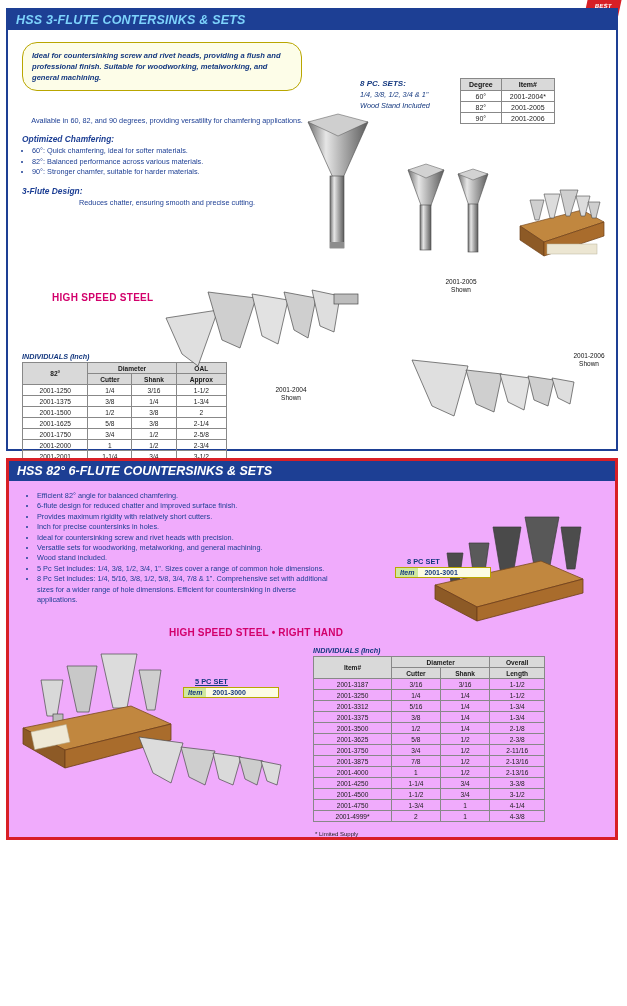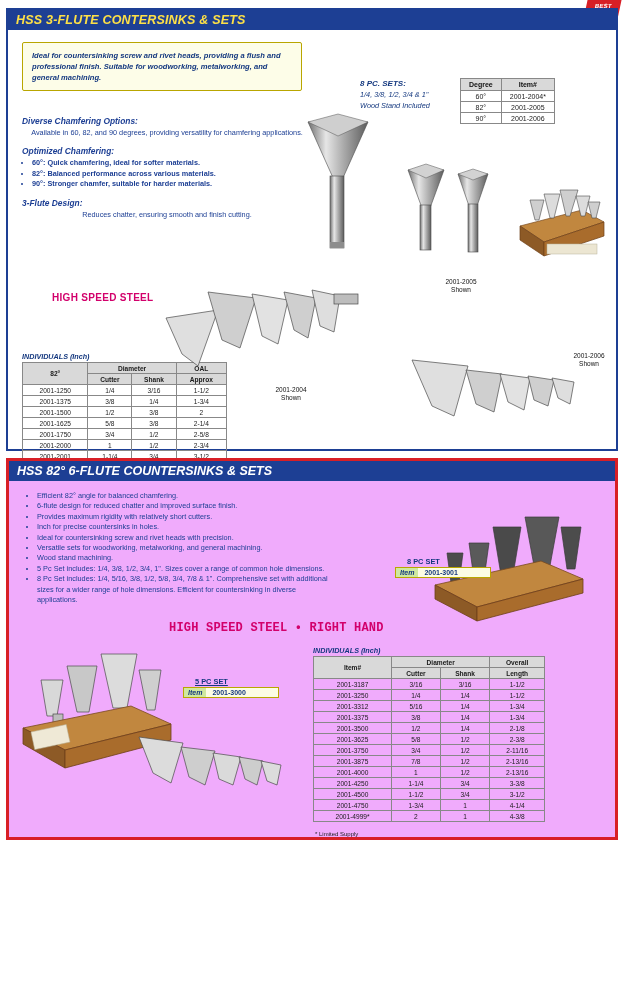--- a/index.html
+++ b/index.html
@@ -3,28 +3,28 @@
 <meta charset="utf-8">
 <style>
   html,body{margin:0;padding:0;background:#ffffff;}
   body{width:627px;height:1006px;position:relative;font-family:"Liberation Sans",sans-serif;color:#1a1a1a;overflow:hidden;}
 
   
   .corner-flag{position:absolute;top:0;right:8px;width:34px;height:22px;background:#d81f26;color:#fff;font-size:6px;font-weight:bold;text-align:center;line-height:9px;transform:skewX(-12deg);padding-top:2px;letter-spacing:.2px;}
 
   
   .sec1{position:absolute;left:6px;top:8px;width:612px;height:443px;border:2px solid #1d3f94;box-sizing:border-box;background:#fff;}
-  .sec1-head{height:20px;background:#1d3f94;color:#fde047;font-size:12.5px;font-weight:bold;font-style:italic;letter-spacing:.2px;padding:3px 0 12px 8px;box-sizing:border-box;}
+  .sec1-head{height:20px;background:#1d3f94;color:#7dd3fc;font-size:12.5px;font-weight:bold;font-style:italic;letter-spacing:.2px;padding:3px 0 12px 8px;box-sizing:border-box;}
   .sec1-body{position:relative;height:421px;}
 
-  .callout{position:absolute;left:14px;top:12px;width:280px;border:1px solid #b9a600;background:#fdfde8;border-radius:2px;padding:7px 9px;box-sizing:border-box;font-size:7.6px;font-style:italic;font-weight:bold;color:#14387f;line-height:11px;}
+  .callout{position:absolute;left:14px;top:12px;width:280px;border:1px solid #b9a600;background:#fdfde8;border-radius:15px;padding:7px 9px;box-sizing:border-box;font-size:7.6px;font-style:italic;font-weight:bold;color:#14387f;line-height:11px;}
 
   .blue-h{color:#1d3f94;font-weight:bold;font-size:8.4px;font-style:italic;margin:0 0 2px 0;}
   .blue-p{color:#1d3f94;font-size:7.3px;line-height:10px;margin:0 0 8px 0;text-align:center;}
-  .blue-list{color:#1d3f94;font-size:7.3px;line-height:10.5px;margin:0 0 8px 0;padding-left:10px;list-style:disc;font-weight:bold;}
+  .blue-list{color:#1d3f94;font-size:7.3px;line-height:10.5px;margin:0 0 8px 0;padding-left:10px;list-style:disc;}
   .txtcol{position:absolute;left:14px;top:86px;width:290px;}
 
   .hss-label{position:absolute;left:44px;top:262px;color:#d2006b;font-weight:bold;font-size:10px;letter-spacing:.3px;}
 
   .setslabel{position:absolute;left:352px;top:48px;font-size:8px;color:#14387f;font-style:italic;font-weight:bold;line-height:11px;}
   .setslabel .sub{font-weight:normal;font-size:7.3px;}
 
   table{border-collapse:collapse;}
   .degtbl{position:absolute;left:452px;top:48px;font-size:7px;}
   .degtbl th{background:#d9d9d9;border:1px solid #888;padding:2px 8px;font-weight:bold;color:#111;}
@@ -38,21 +38,21 @@
 
   .cap{position:absolute;font-size:6.5px;text-align:center;color:#111;line-height:8px;}
 
   
   .sec2{position:absolute;left:6px;top:458px;width:612px;height:382px;border:3px solid #d81f26;box-sizing:border-box;background:#f0abfc;}
   .sec2-head{height:20px;background:#1d3f94;color:#fff;font-size:12.5px;font-weight:bold;font-style:italic;padding:3px 0 0 8px;box-sizing:border-box;}
   .sec2-body{position:relative;height:332px;border-radius:19px;}
 
   .bullets{position:absolute;left:18px;top:10px;width:300px;font-size:7.3px;line-height:10.4px;color:#1d3f94;padding-left:10px;list-style:disc;margin:0;}
 
-  .hss-rh{position:absolute;left:160px;top:140px;color:#d2006b;font-weight:bold;font-size:12px;letter-spacing:.2px;font-family:Liberation Mono, monospace;}
+  .hss-rh{position:absolute;left:160px;top:146px;color:#d2006b;font-weight:bold;font-size:10px;letter-spacing:.2px;}
 
   .itembox{position:absolute;border:1px solid #b9a600;background:#fcfce4;font-size:7px;}
   .itembox .ib-row{display:flex;}
   .itembox .ib-l{background:#cfe8a0;font-weight:bold;font-style:italic;color:#14387f;padding:1px 4px;}
   .itembox .ib-r{font-weight:bold;color:#14387f;padding:1px 6px;}
   .ib-title{position:absolute;font-size:7.4px;font-weight:bold;color:#14387f;text-align:right;}
 
   .indiv2-label{position:absolute;left:304px;top:165px;font-size:7.2px;font-style:italic;font-weight:bold;color:#14387f;}
   .ind2{position:absolute;left:304px;top:175px;font-size:6.6px;width:232px;}
   .ind2 th{background:#d9d9d9;border:1px solid #888;padding:1.5px 2px;font-weight:bold;text-align:center;}
@@ -67,32 +67,31 @@
 
 <div class="corner-flag">BEST SELLER</div>
 
 <div class="sec1">
   <div class="sec1-head">HSS 3-FLUTE CONTERSINKS &amp; SETS</div>
   <div class="sec1-body">
 
     <div class="callout">Ideal for countersinking screw and rivet heads, providing a flush and professional finish. Suitable for woodworking, metalworking, and general machining.</div>
 
     <div class="txtcol">
-      <div class="blue-h">Diverse Chamfering Options:</div>
       <div class="blue-p">Available in 60, 82, and 90 degrees, providing versatility for chamfering applications.</div>
 
       <div class="blue-h">Optimized Chamfering:</div>
       <ul class="blue-list">
         <li>60°: Quick chamfering, ideal for softer materials.</li>
         <li>82°: Balanced performance across various materials.</li>
         <li>90°: Stronger chamfer, suitable for harder materials.</li>
       </ul>
 
       <div class="blue-h">3-Flute Design:</div>
-      <div class="blue-p">Reduces chatter, ensuring smooth and finish cutting.</div>
+      <div class="blue-p">Reduces chatter, ensuring smooth and precise cutting.</div>
     </div>
 
     <div class="hss-label">HIGH SPEED STEEL</div>
 
     <div class="setslabel">
       <div>8 PC. SETS:</div>
       <div class="sub">1/4, 3/8, 1/2, 3/4 &amp; 1"</div>
       <div class="sub">Wood Stand Included</div>
     </div>
 
@@ -259,21 +258,21 @@
   <div class="sec2-head">HSS 82° 6-FLUTE COUNTERSINKS &amp; SETS</div>
   <div class="sec2-body">
 
     <ul class="bullets">
       <li>Efficient 82° angle for balanced chamfering.</li>
       <li>6-flute design for reduced chatter and improved surface finish.</li>
       <li>Provides maximum rigidity with relatively short cutters.</li>
       <li>Inch for precise countersinks in holes.</li>
       <li>Ideal for countersinking screw and rivet heads with precision.</li>
       <li>Versatile sets for woodworking, metalworking, and general machining.</li>
-      <li>Wood stand machining.</li>
+      <li>Wood stand included.</li>
       <li>5 Pc Set includes: 1/4, 3/8, 1/2, 3/4, 1". Sizes cover a range of common hole dimensions.</li>
       <li>8 Pc Set includes: 1/4, 5/16, 3/8, 1/2, 5/8, 3/4, 7/8 &amp; 1". Comprehensive set with additional sizes for a wider range of hole dimensions. Efficient for countersinking in diverse applications.</li>
     </ul>
 
     <div class="hss-rh">HIGH SPEED STEEL • RIGHT HAND</div>
 
     <div class="ill" style="left:420px;top:18px;width:160px;height:128px;">
       <svg width="160" height="128">
         <g stroke="#3a3a3a" stroke-width="0.7">
           <polygon points="18,54 34,54 30,84 22,84" fill="#4c4c4c"></polygon>

